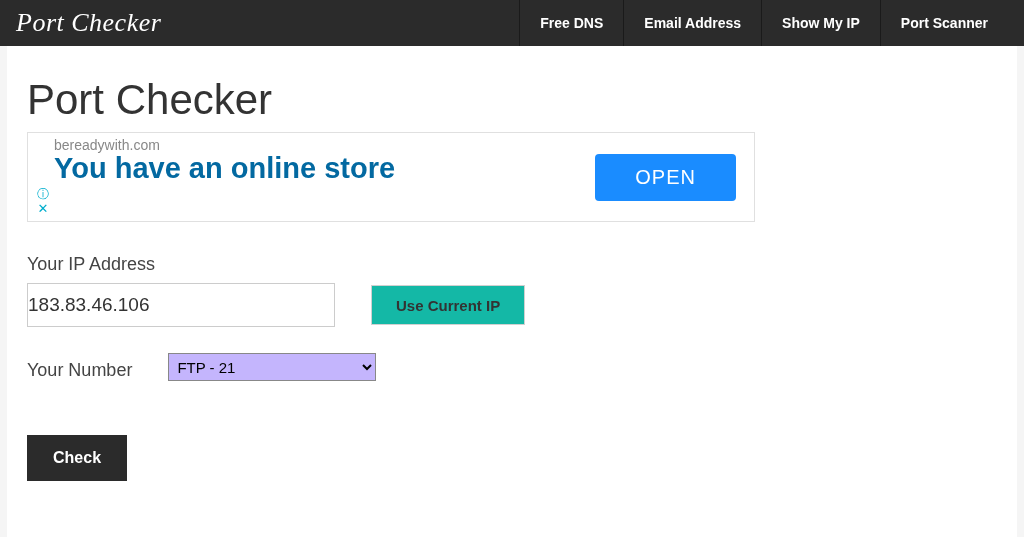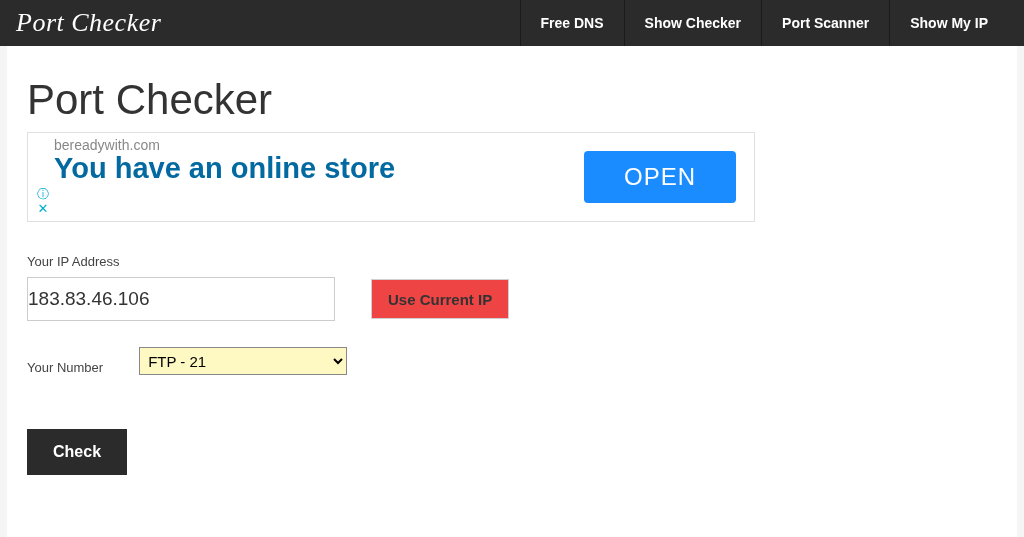--- a/index.html
+++ b/index.html
@@ -112,68 +112,68 @@
       font-size: 29px;
       color: #0369a1;
       font-weight: 700;
       line-height: 1.1;
     }
     .ad-button {
       background: #1a8cff;
       color: #fff;
       border: none;
       padding: 12px 40px;
-      font-size: 24px;
+      font-size: 20px;
       font-weight: 500;
       letter-spacing: 1px;
       border-radius: 4px;
       cursor: pointer;
     }
     .form-row {
       display: flex;
       align-items: flex-end;
       gap: 36px;
       margin-bottom: 26px;
     }
     .form-group {
       display: flex;
       flex-direction: column;
     }
     .form-label {
-      font-size: 13px;
+      font-size: 18px;
       color: #444;
       margin-bottom: 8px;
     }
     .text-input {
       width: 308px;
       height: 44px;
       border: 1px solid #ccc;
       padding: 0 0;
       font-size: 19px;
       color: #333;
     }
     .btn-secondary {
-      background: #ef4444;
+      background: #14b8a6;
       border: 1px solid #d0d0d0;
-      padding: 10px 16px;
+      padding: 10px 24px;
       font-size: 15px;
       font-weight: bold;
       color: #333;
       cursor: pointer;
       height: 40px;
       margin-bottom: 2px;
       margin-top: 13px;
     }
     .port-select {
       width: 208px;
       height: 28px;
       border: 1px solid #888;
       font-size: 15px;
       padding: 0 4px;
-      background: #fef9c3;
+      background: #c4b5fd;
       margin-bottom: 8px;
       cursor: pointer;
     }
     .btn-primary {
       background: #2b2b2b;
       color: #fff;
       border: none;
       padding: 14px 26px;
       font-size: 16px;
       font-weight: bold;
@@ -181,23 +181,23 @@
       margin-top: 20px;
     }
   </style>
 </head>
 <body>
 
 <div class="header">
   <div class="logo">Port Checker</div>
   <div class="nav">
     <div class="nav-item">Free DNS</div>
-    <div class="nav-item">Show Checker</div>
+    <div class="nav-item">Email Address</div>
+    <div class="nav-item">Show My IP</div>
     <div class="nav-item">Port Scanner</div>
-    <div class="nav-item">Show My IP</div>
   </div>
 </div>
 
 <div class="content-wrap">
   <h1 class="page-title">Port Checker</h1>
 
   <div class="ad-box">
     <div class="ad-left">
       <div class="ad-icons">
         <span class="ad-info">ⓘ</span>

